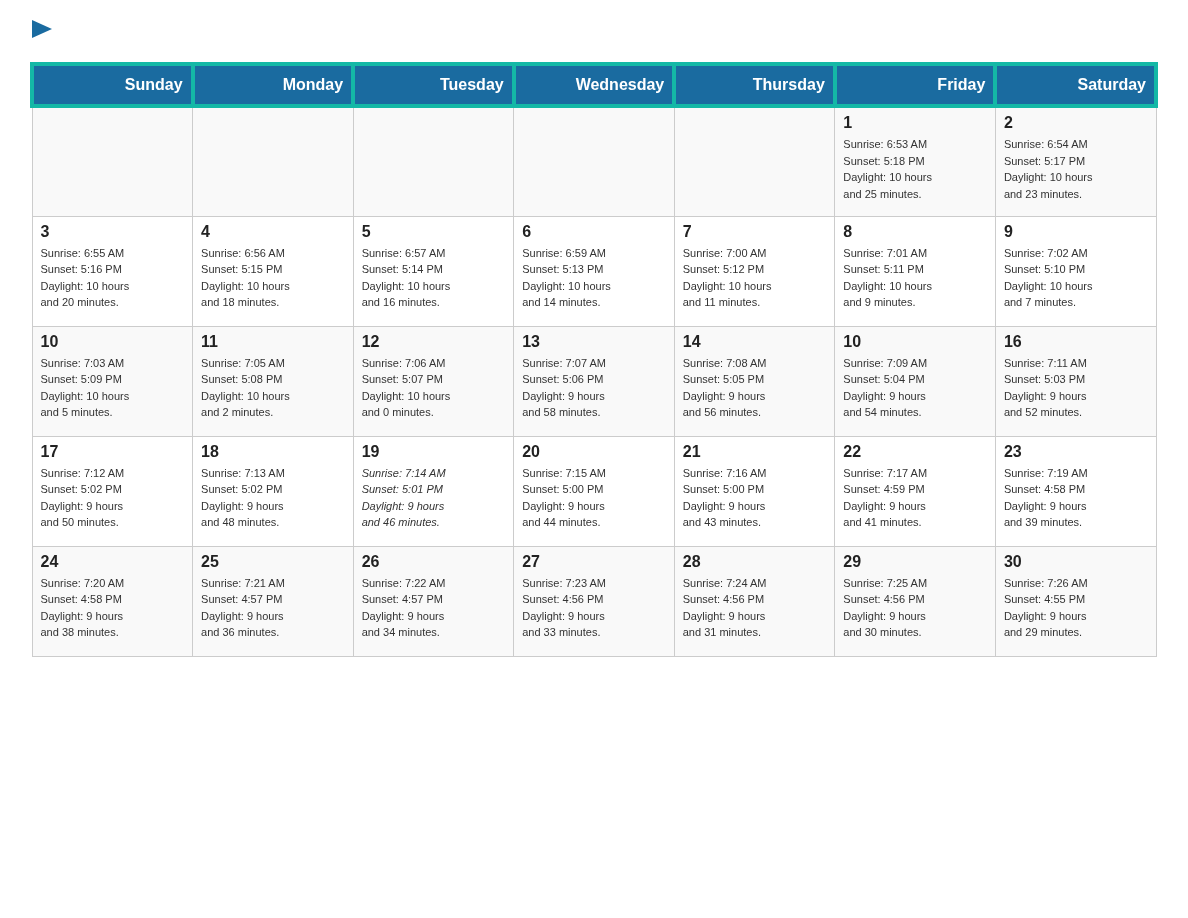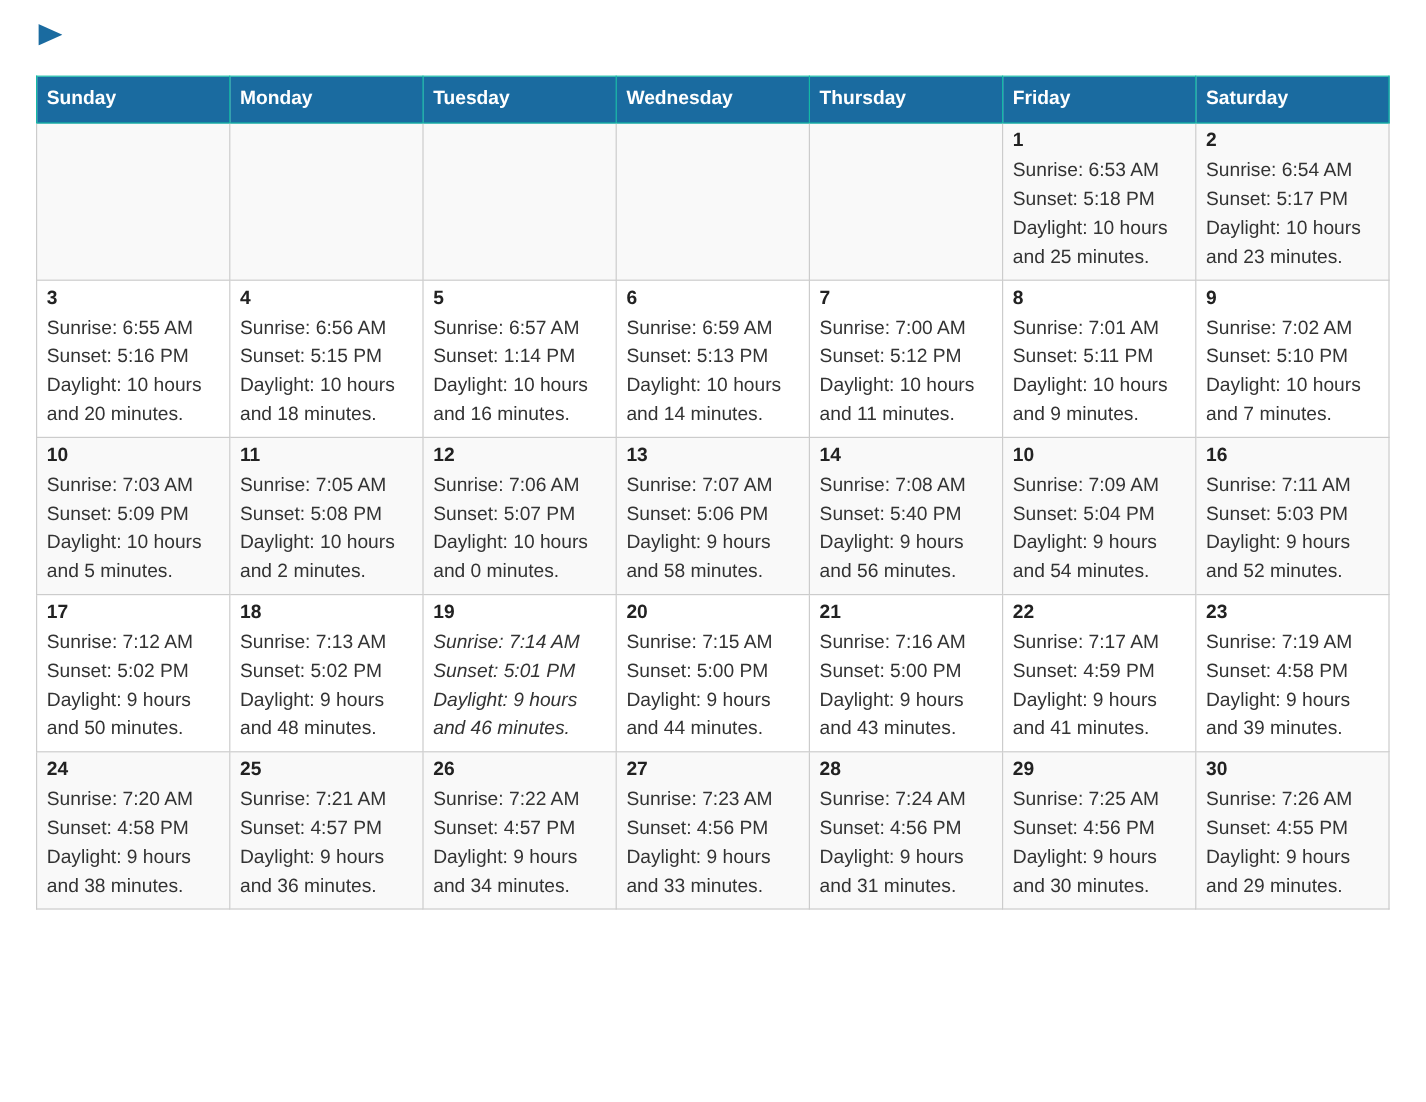--- a/index.html
+++ b/index.html
@@ -55,40 +55,40 @@
     table {
       width: 100%;
       border-collapse: collapse;
     }
     thead tr th {
       background-color: #1a6ba0;
       color: #fff;
       padding: 10px 8px;
       font-size: 16px;
       font-weight: bold;
-      text-align: left;
-      border: 1px solid #14b8a6;
+      text-align: right;
+      border: 4px solid #14b8a6;
     }
     tbody tr td {
       vertical-align: top;
       border: 1px solid #ccc;
       padding: 6px 8px;
       width: 14.28%;
       min-height: 110px;
       height: 110px;
     }
     .day-number {
       font-size: 16px;
       font-weight: bold;
       color: #222;
       display: block;
       margin-bottom: 4px;
     }
     .day-info {
-      font-size: 16px;
+      font-size: 11px;
       color: #333;
       line-height: 1.5;
     }
     tbody tr:nth-child(odd) td {
       background-color: #f9f9f9;
     }
     tbody tr:nth-child(even) td {
       background-color: #ffffff;
     }
     .empty-cell {
@@ -166,21 +166,21 @@
         <td>
           <span class="day-number">4</span>
           <div class="day-info" style="white-space: pre-line;">Sunrise: 6:56 AM
 Sunset: 5:15 PM
 Daylight: 10 hours
 and 18 minutes.</div>
         </td>
         <td>
           <span class="day-number">5</span>
           <div class="day-info" style="white-space: pre-line;">Sunrise: 6:57 AM
-Sunset: 1:14 PM
+Sunset: 5:14 PM
 Daylight: 10 hours
 and 16 minutes.</div>
         </td>
         <td>
           <span class="day-number">6</span>
           <div class="day-info" style="white-space: pre-line;">Sunrise: 6:59 AM
 Sunset: 5:13 PM
 Daylight: 10 hours
 and 14 minutes.</div>
         </td>
@@ -231,21 +231,21 @@
         <td>
           <span class="day-number">13</span>
           <div class="day-info" style="white-space: pre-line;">Sunrise: 7:07 AM
 Sunset: 5:06 PM
 Daylight: 9 hours
 and 58 minutes.</div>
         </td>
         <td>
           <span class="day-number">14</span>
           <div class="day-info" style="white-space: pre-line;">Sunrise: 7:08 AM
-Sunset: 5:40 PM
+Sunset: 5:05 PM
 Daylight: 9 hours
 and 56 minutes.</div>
         </td>
         <td>
           <span class="day-number">10</span>
           <div class="day-info" style="white-space: pre-line;">Sunrise: 7:09 AM
 Sunset: 5:04 PM
 Daylight: 9 hours
 and 54 minutes.</div>
         </td>

